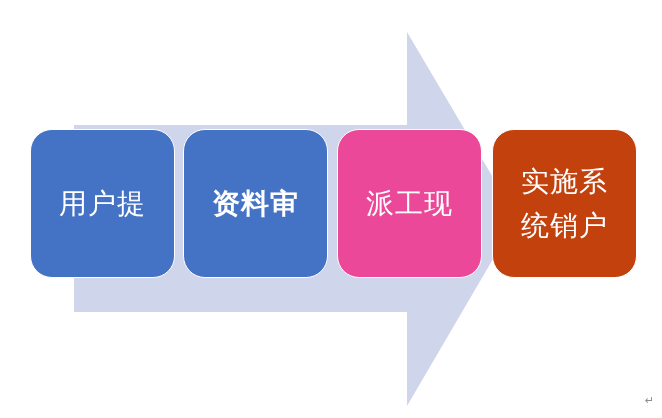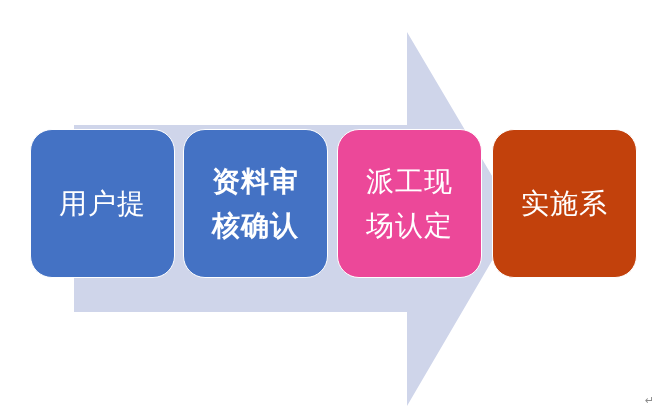--- a/index.html
+++ b/index.html
@@ -60,26 +60,25 @@
   <svg class="arrow" viewBox="0 0 662 418" xmlns="http://www.w3.org/2000/svg">
     <polygon points="74,125 407,125 407,32 517,218 407,406 407,312 74,312" fill="#CFD5EA"></polygon>
   </svg>
 
   <div class="step" style="left:30px; background:#4472C4;">
     <span>用户提</span>
   </div>
 
   <div class="step" style="left:183px; background:#4472C4;font-weight:bold;">
     <span>资料审</span>
-    <span>核确认</span>
   </div>
 
   <div class="step" style="left:337px; background:#ec4899;">
     <span>派工现</span>
-    <span>场认定</span>
   </div>
 
   <div class="step" style="left:492px; background:#c2410c;">
     <span>实施系</span>
+    <span>统销户</span>
   </div>
 
   <span class="para-mark">↵</span>
 </div>
 
 </body></html>

